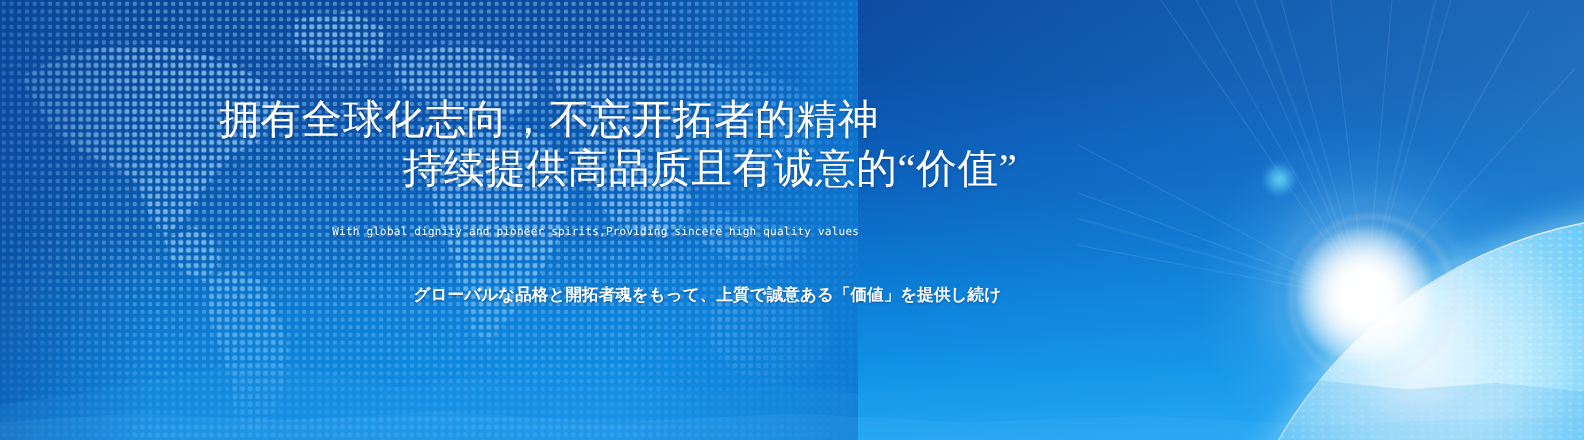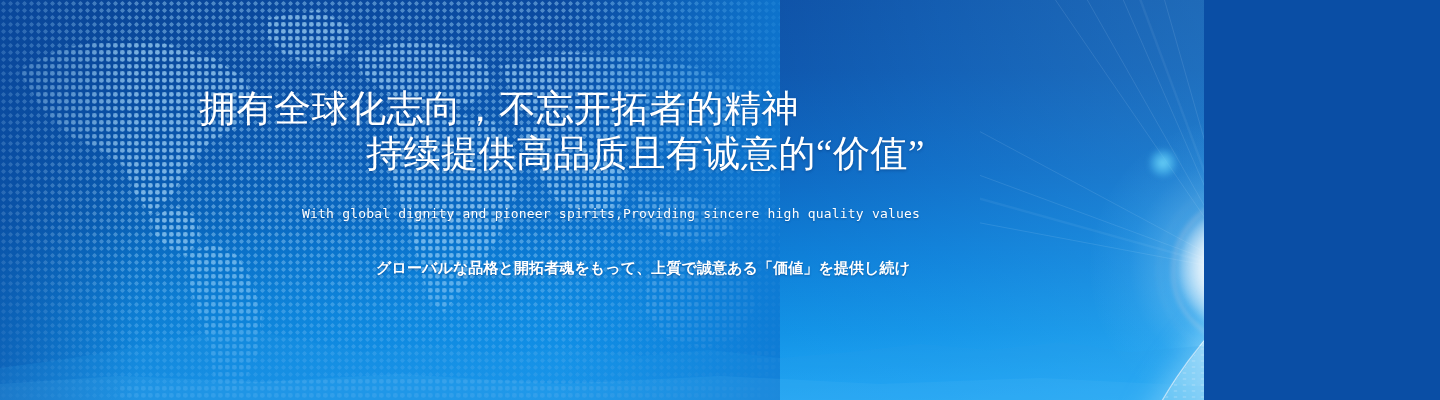--- a/index.html
+++ b/index.html
@@ -1,20 +1,20 @@
 <!DOCTYPE html>
 <html><head>
 <meta charset="utf-8">
 <style>
   html,body{margin:0;padding:0;background:#0a4ea5;}
   *{box-sizing:border-box;}
 
   #banner{
     position:relative;
-    width:1204px;
+    width:1440px;
     height:400px;
     overflow:hidden;
     font-family:"Liberation Sans", sans-serif;
     background:linear-gradient(to bottom,#0b4aa0 0%,#0b50a8 18%,#0a62bd 42%,#0a7ad4 64%,#0f90e4 83%,#199ff0 95%,#1ea5f4 100%);
   }
 
   
   .h-tint{
     position:absolute; inset:0;
     background:linear-gradient(to right,rgba(4,58,130,.38) 0%,rgba(6,70,150,.16) 26%,rgba(0,0,0,0) 52%,rgba(60,180,255,.18) 78%,rgba(90,200,255,.26) 100%);
@@ -159,21 +159,21 @@
     text-shadow:0 1px 3px rgba(3,40,95,.45);
   }
   #hl1{left:199px; top:90px;}
   #hl2{left:366px; top:135px;font-family:Liberation Serif, serif;}
 
   .subline-en{
     position:absolute;
     left:302px; top:206px;
     color:#ffffff;
     font-family:"DejaVu Sans Mono", "Liberation Mono", monospace;
-    font-size:13px;
+    font-size:10px;
     font-weight:400;
     letter-spacing:.2px;
     white-space:nowrap;
     text-shadow:0 1px 2px rgba(3,40,95,.40);
     text-align:center;
   }
 
   .subline-jp{
     position:absolute;
     left:376px; top:259px;

